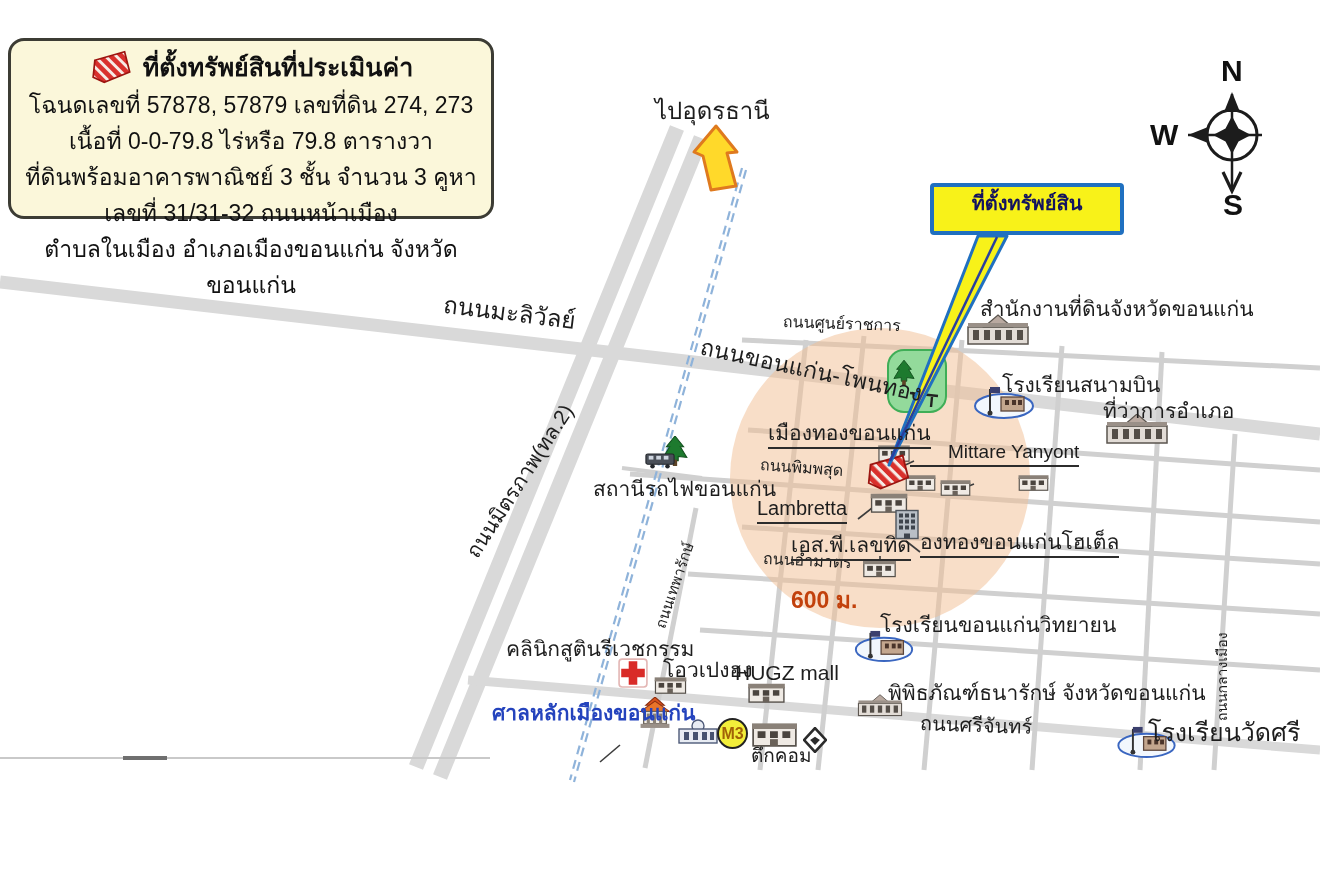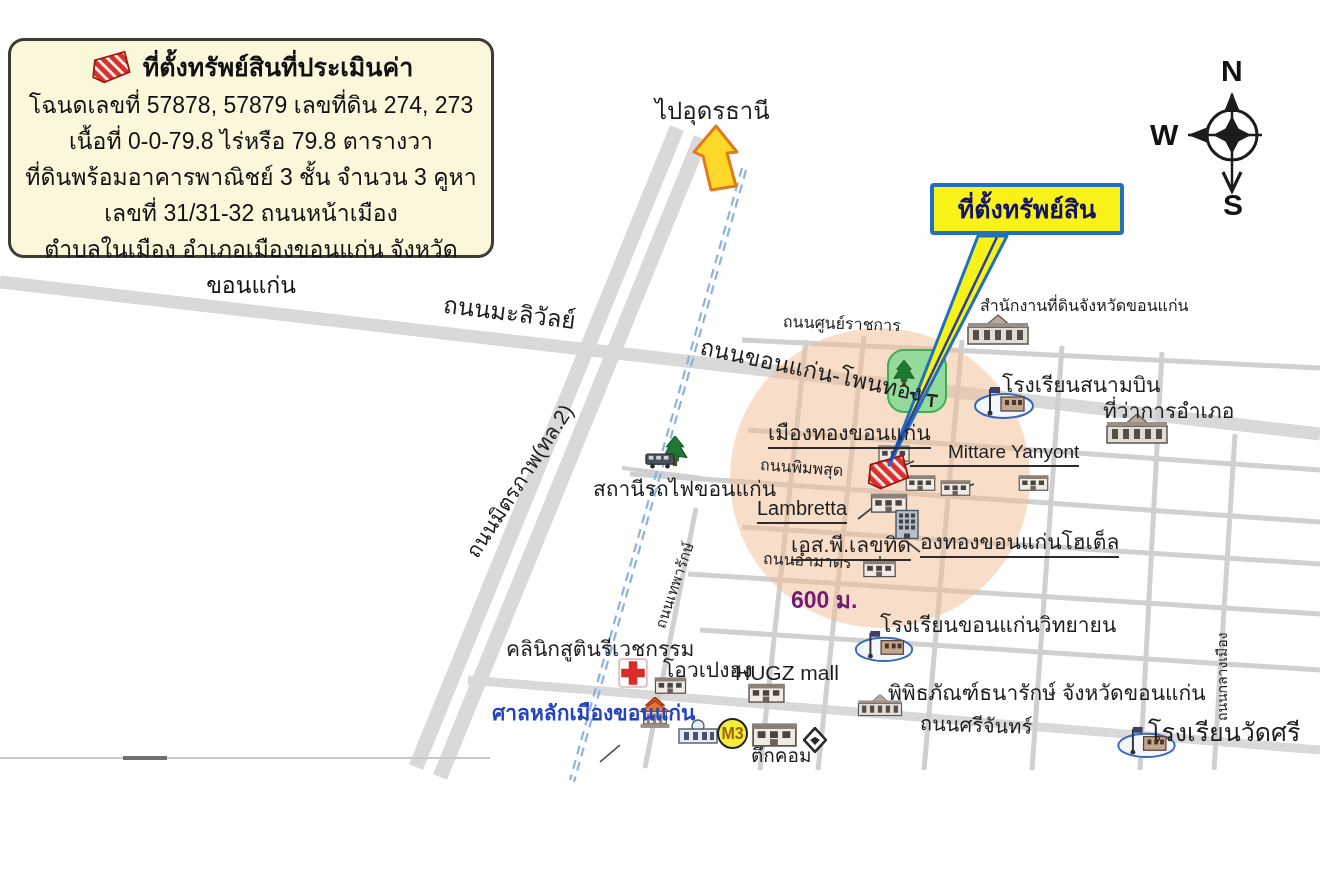--- a/index.html
+++ b/index.html
@@ -1,35 +1,35 @@
 <!DOCTYPE html>
 <html><head>
 <meta charset="utf-8">
 <style>
   html,body{margin:0;padding:0;background:#ffffff;}
   #canvas{position:relative;width:1320px;height:885px;background:#fff;overflow:hidden;
           font-family:"Liberation Sans",sans-serif;}
   #map-svg{position:absolute;left:0;top:0;}
   .lbl{position:absolute;font-size:20px;line-height:1.25;color:#1d1d1d;white-space:nowrap;}
   .u{border-bottom:2px solid #2c2c2c;padding-bottom:1px;}
-  #legend{position:absolute;left:8px;top:38px;width:486px;height:220px;box-sizing:border-box;
+  #legend{position:absolute;left:8px;top:38px;width:486px;height:181px;box-sizing:border-box;
           background:#fbf7da;border:3px solid #3c3c34;border-radius:16px;
           display:flex;flex-direction:column;align-items:center;justify-content:space-evenly;
           text-align:center;font-size:23px;color:#111;padding:6px 4px;}
   .legend-title{font-weight:bold;font-size:25px;display:flex;align-items:center;gap:10px;}
   #callout{position:absolute;left:930px;top:183px;width:194px;height:52px;box-sizing:border-box;
            background:#f8f219;border:4px solid #2070c0;border-radius:4px;
-           display:flex;align-items:center;justify-content:center;
-           font-size:25px;font-weight:bold;color:#13135f;}
+           display:flex;align-items:flex-start;justify-content:center;
+           font-size:20px;font-weight:bold;color:#13135f;}
   #m3-badge{position:absolute;left:717px;top:718px;width:31px;height:31px;border-radius:50%;
             background:#f2ee3a;border:2.5px solid #222;box-sizing:border-box;
             display:flex;align-items:center;justify-content:center;
             font-weight:bold;font-size:16px;color:#a16207;}
   .compass-letter{position:absolute;font-weight:bold;font-size:30px;color:#111;}
-  .pink{color:#701a75;font-weight:bold;font-size:23px;}
+  .pink{color:#c2410c;font-weight:bold;font-size:23px;}
   .blue-label{color:#2443bd;font-weight:bold;}
   .artifact{position:absolute;background:#c9c9c9;}
 </style>
 </head>
 <body>
 
 <div id="canvas">
 
   <svg id="map-svg" width="1320" height="885" viewBox="0 0 1320 885">
     <defs>
@@ -232,21 +232,21 @@
   <div class="lbl" style="left:415px;top:468px;width:210px;text-align:center;font-size:21px;transform:rotate(-57deg);">ถนนมิตรภาพ(ทล.2)</div>
   <div class="lbl" style="left:783px;top:314px;font-size:16px;transform:rotate(2deg);">ถนนศูนย์ราชการ</div>
   <div class="lbl" style="left:698px;top:356px;font-size:23px;transform:rotate(12deg);">ถนนขอนแก่น-โพนทอง</div>
   <div class="lbl" style="left:760px;top:458px;font-size:16px;transform:rotate(4deg);">ถนนพิมพสุด</div>
   <div class="lbl" style="left:763px;top:551px;font-size:16px;transform:rotate(3deg);">ถนนอำมาตร</div>
   <div class="lbl" style="left:920px;top:713px;font-size:20px;transform:rotate(2deg);">ถนนศรีจันทร์</div>
   <div class="lbl" style="left:1173px;top:668px;width:100px;text-align:center;font-size:14px;transform:rotate(-90deg);">ถนนกลางเมือง</div>
   <div class="lbl" style="left:625px;top:576px;width:100px;text-align:center;font-size:15px;transform:rotate(-71deg);">ถนนเทพารักษ์</div>
 
   <div class="lbl" style="left:593px;top:476px;font-size:21px;">สถานีรถไฟขอนแก่น</div>
-  <div class="lbl" style="left:980px;top:296px;font-size:16px;">สำนักงานที่ดินจังหวัดขอนแก่น</div>
+  <div class="lbl" style="left:980px;top:296px;font-size:21px;">สำนักงานที่ดินจังหวัดขอนแก่น</div>
   <div class="lbl" style="left:1002px;top:372px;font-size:21px;">โรงเรียนสนามบิน</div>
   <div class="lbl" style="left:1103px;top:398px;font-size:21px;">ที่ว่าการอำเภอ</div>
   <div class="lbl u" style="left:768px;top:420px;font-size:21px;">เมืองทองขอนแก่น</div>
   <div class="lbl u" style="left:910px;top:440px;font-size:19px;padding-left:38px;">Mittare Yanyont</div>
   <div class="lbl u" style="left:757px;top:496px;font-size:20px;">Lambretta</div>
   <div class="lbl u" style="left:920px;top:529px;font-size:21px;">องทองขอนแก่นโฮเต็ล</div>
   <div class="lbl u" style="left:791px;top:532px;font-size:21px;">เอส.พี.เลขทิด</div>
   <div class="lbl pink" style="left:791px;top:586px;">600 ม.</div>
   <div class="lbl" style="left:880px;top:612px;font-size:21px;">โรงเรียนขอนแก่นวิทยายน</div>
   <div class="lbl" style="left:888px;top:680px;font-size:21px;">พิพิธภัณฑ์ธนารักษ์ จังหวัดขอนแก่น</div>

